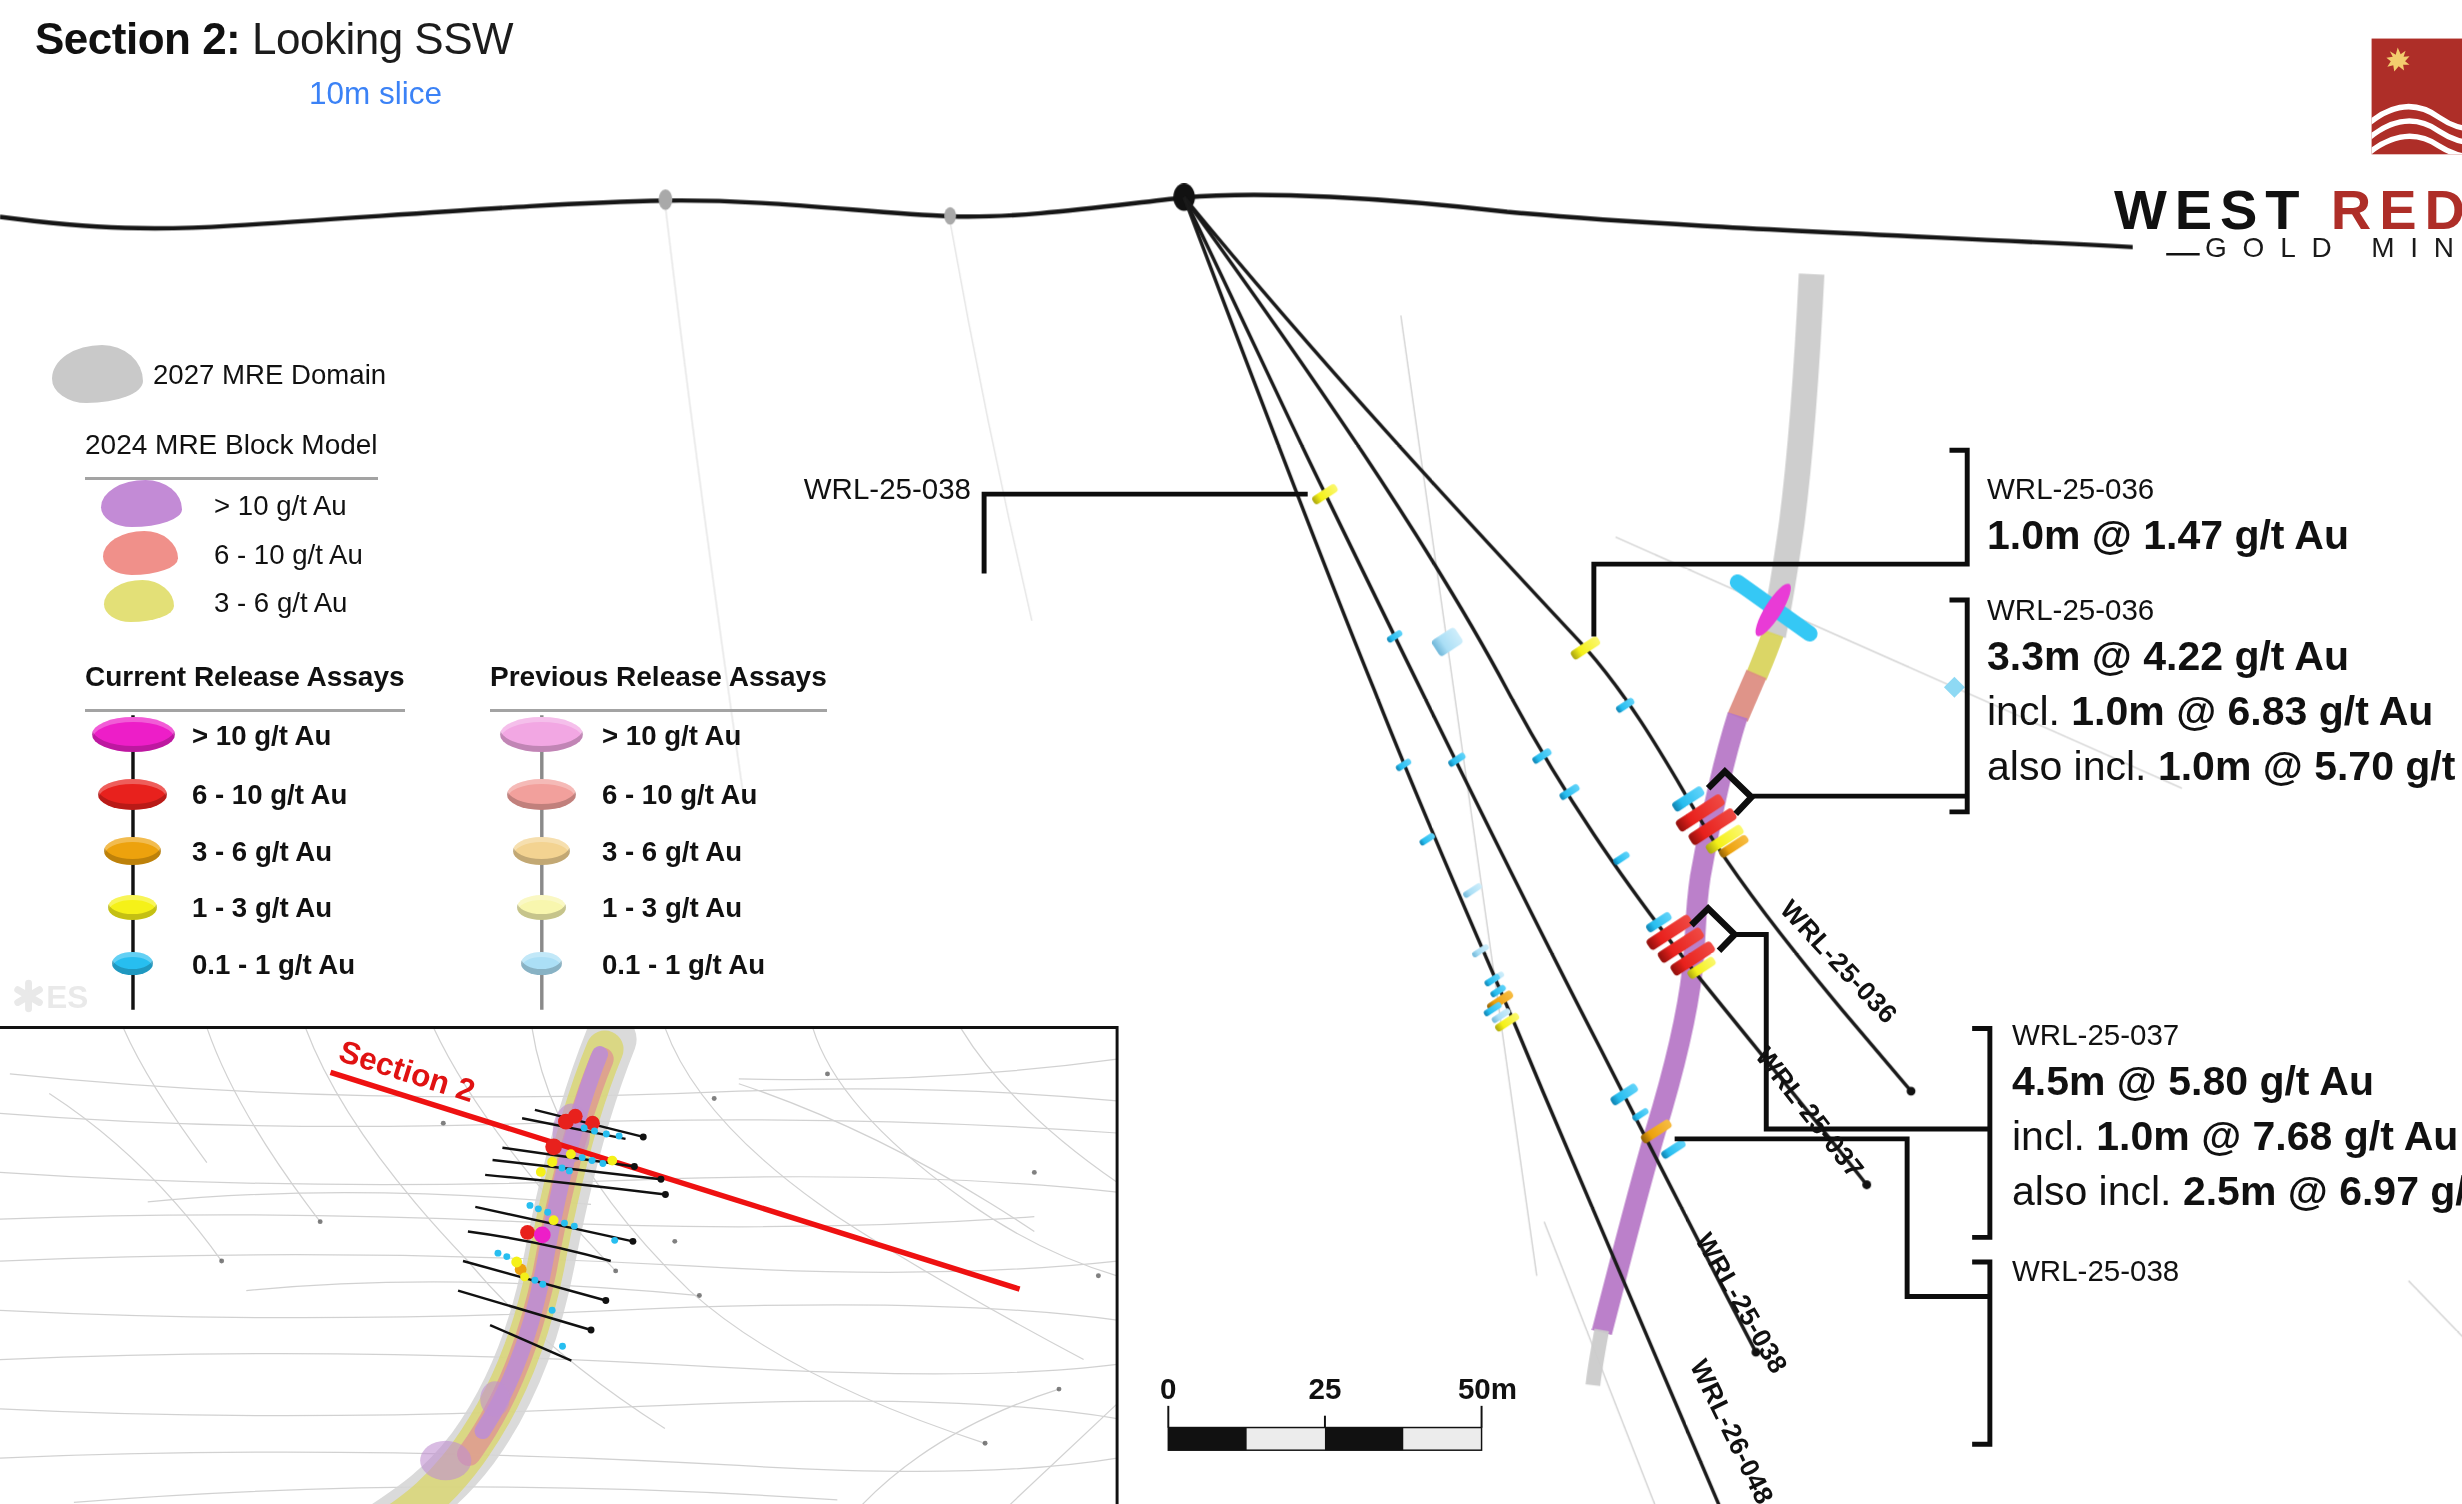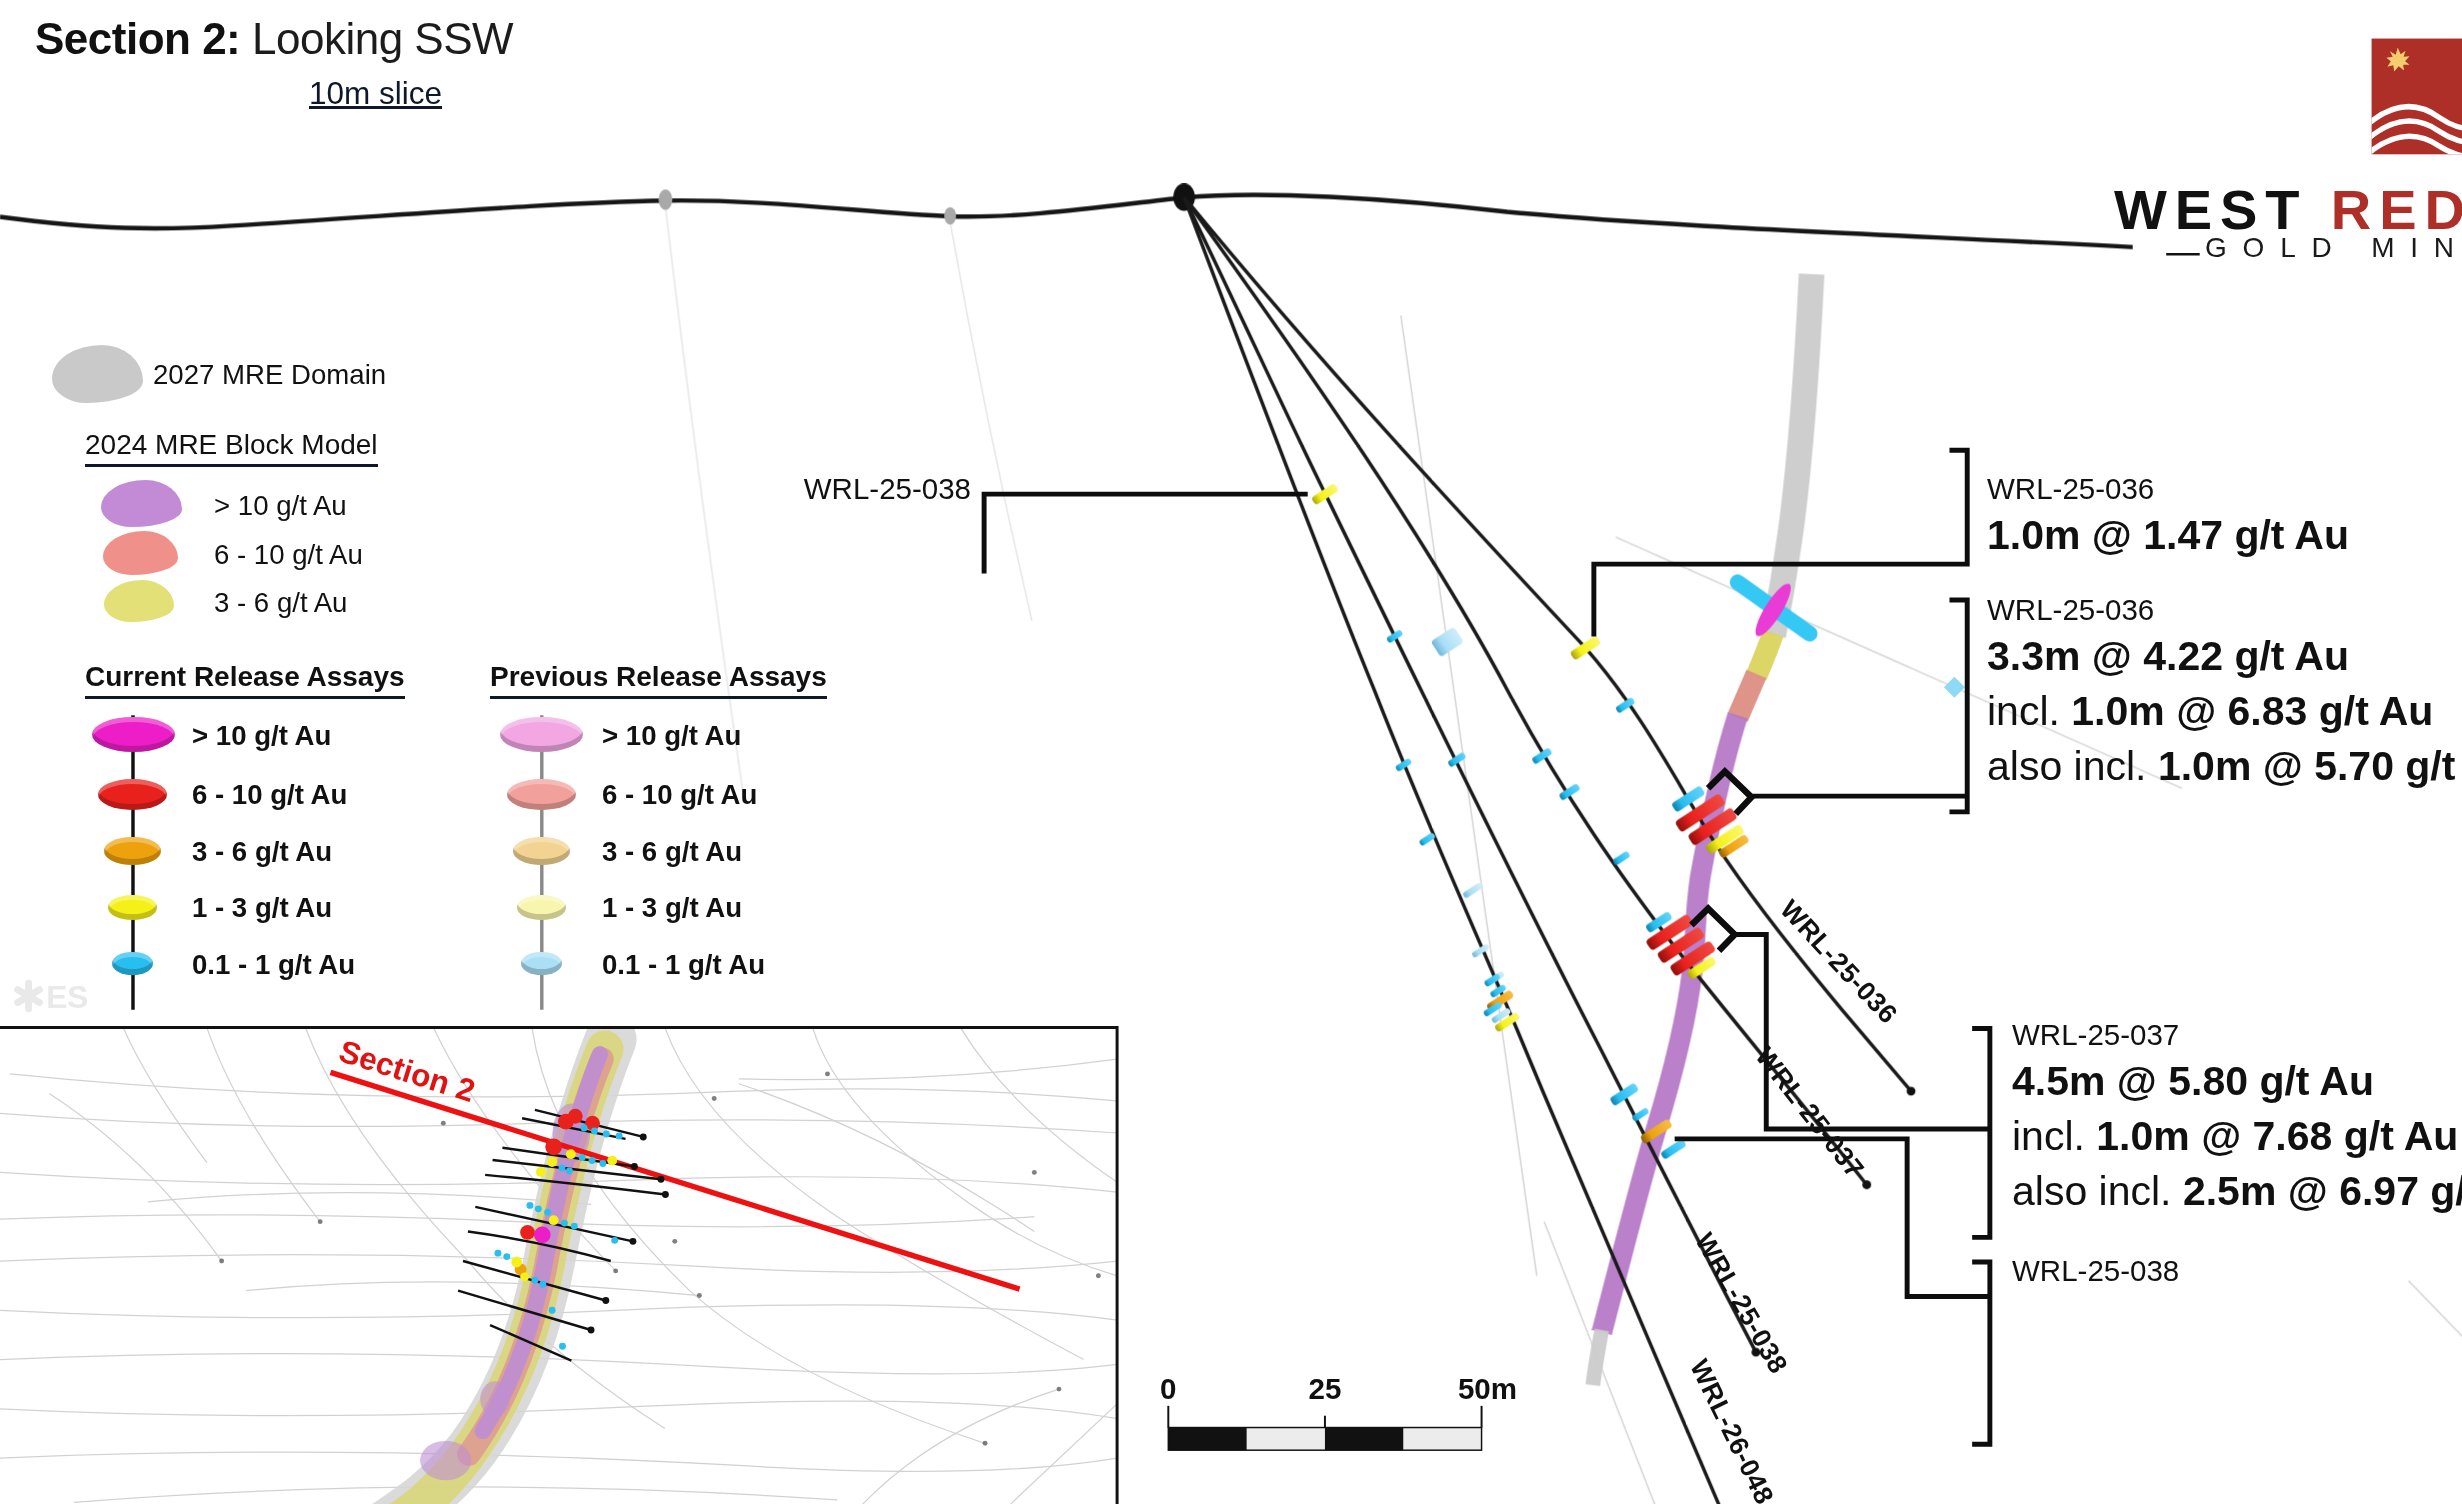--- a/index.html
+++ b/index.html
@@ -4,24 +4,24 @@
 <style>
   html,body{margin:0;padding:0;background:#fff;}
   #stage{position:relative;width:2675px;height:1505px;background:#fff;overflow:hidden;
          font-family:"Liberation Sans",sans-serif;color:#111;}
   #gfx{position:absolute;left:0;top:0;width:2675px;height:1505px;}
   .abs{position:absolute;}
   
   .title-line{left:35px;top:13.8px;font-size:44px;letter-spacing:-0.5px;white-space:nowrap;text-align:right;}
   .title-bold{font-weight:800;}
   .title-rest{font-weight:400;color:#1c1c1c;}
-  .subtitle{left:309px;top:75px;font-size:31.5px;font-weight:400;color:#0f172a;text-decoration:underline;}
+  .subtitle{left:309px;top:75px;font-size:31.5px;font-weight:400;color:#3b82f6;}
   
   .lg-label{font-size:27.6px;font-weight:400;white-space:nowrap;}
-  .lg-head{font-size:28px;font-weight:700;border-bottom:3px solid #0f172a;padding-bottom:3px;white-space:nowrap;}
+  .lg-head{font-size:28px;font-weight:700;border-bottom:3px solid #a3a3a3;padding-bottom:16px;white-space:nowrap;}
   .lg-head-reg{font-weight:400;}
   .blob{border-radius:55% 45% 62% 38% / 58% 62% 38% 42%;}
   .puck{border-radius:50%;box-shadow:inset 0 -5.9px 0 rgba(0,0,0,.20), inset 0 4.9px 0 rgba(255,255,255,.28);}
   .asslabel{font-size:27.6px;font-weight:700;white-space:nowrap;}
   
   .ann{white-space:nowrap;}
   .ann-hole{font-size:29.5px;font-weight:400;line-height:39px;}
   .ann-line{font-size:41px;font-weight:700;line-height:55px;}
   .ann-line .pre{font-weight:400;}
   .ann-a1 .ann-line{font-size:45px;}

